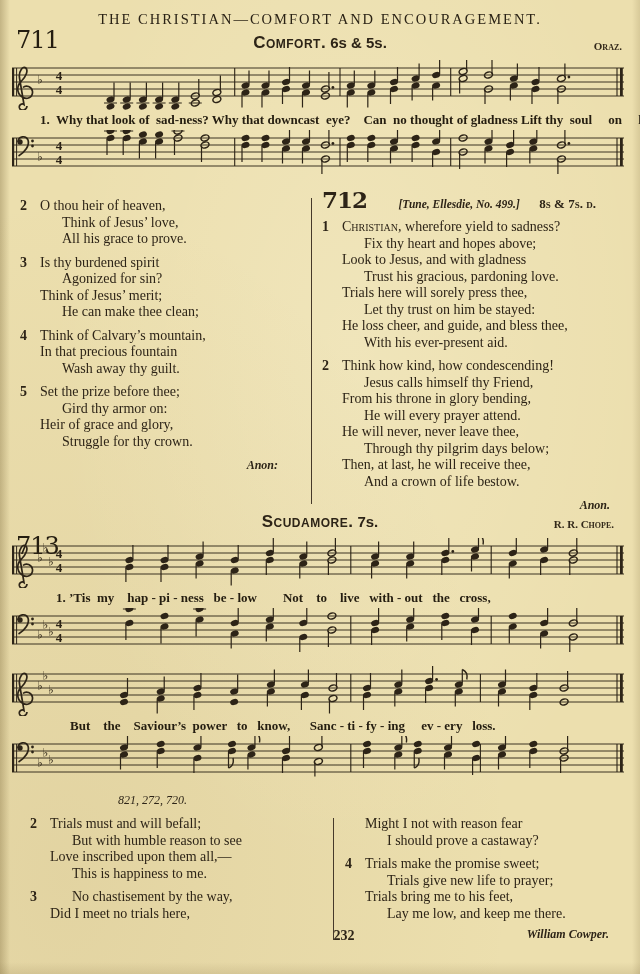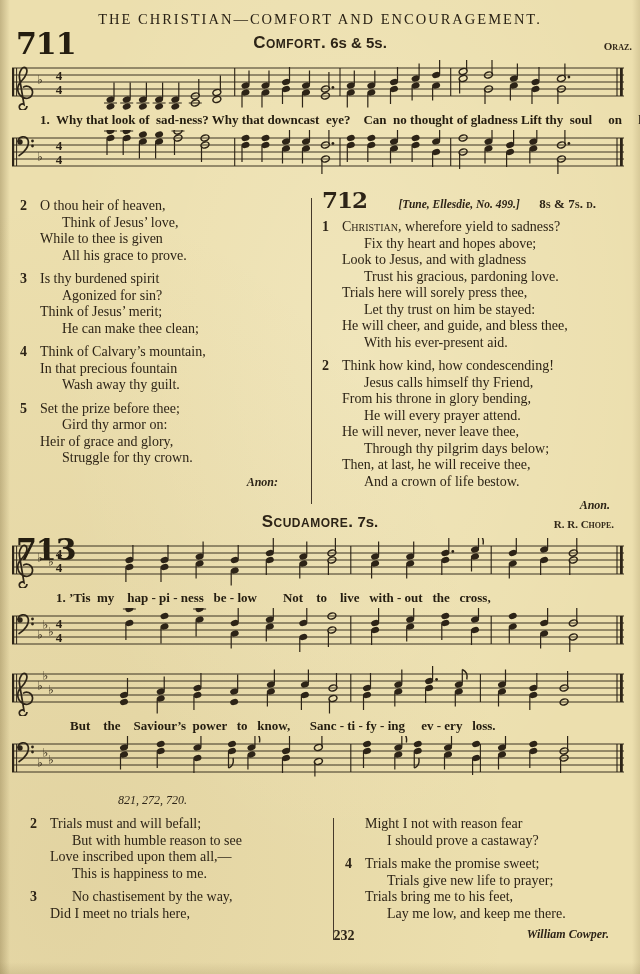--- a/index.html
+++ b/index.html
@@ -8,21 +8,21 @@
         background-image:
           radial-gradient(ellipse at 55% 35%, rgba(255,252,235,.20), rgba(0,0,0,0) 60%),
           radial-gradient(ellipse at 10% 90%, rgba(140,110,50,.10), rgba(0,0,0,0) 55%),
           linear-gradient(90deg, rgba(90,70,25,.28), rgba(90,70,25,0) 10px),
           linear-gradient(270deg, rgba(90,70,25,.14), rgba(90,70,25,0) 8px),
           linear-gradient(0deg, rgba(90,70,25,.12), rgba(90,70,25,0) 12px);
         font-family:"Liberation Serif", serif; color:#2d2417;}
   .running-head{position:absolute;top:11px;left:0;width:100%;text-align:center;
         font-size:14.5px;letter-spacing:2px;color:#2a2215;}
   
-  .hymn-no{position:absolute;font-weight:bold;font-size:30px;font-family:"DejaVu Serif",serif;
+  .hymn-no{position:absolute;font-weight:normal;font-size:24px;font-family:"DejaVu Serif",serif;
         letter-spacing:-1px;color:#241d10;}
   .hymn-title-row{position:absolute;left:0;width:100%;text-align:center;}
   .hymn-title{font-family:"Liberation Sans",sans-serif;font-weight:bold;font-size:17px;
         font-variant:small-caps;letter-spacing:.5px;}
   .hymn-meter{font-family:"Liberation Sans",sans-serif;font-weight:bold;font-size:15px;}
   .composer{position:absolute;font-variant:small-caps;font-weight:bold;font-size:11px;color:#33291a;}
   
   .system{position:absolute;left:12px;width:616px;}
   .staff-svg{display:block;}
   .lyric{white-space:pre;font-weight:bold;font-size:13px;height:20px;line-height:20px;
@@ -48,21 +48,21 @@
 
 <div class="page">
 
   <div class="running-head">THE CHRISTIAN—COMFORT AND ENCOURAGEMENT.</div>
 
   <div class="hymn-no" style="left:16px;top:26px;">711</div>
   <div class="hymn-title-row" style="top:33px;">
     <span class="hymn-title">Comfort.</span>
     <span class="hymn-meter">6s &amp; 5s.</span>
   </div>
-  <div class="composer" style="right:8px;top:40px;">Oraz.</div>
+  <div class="composer" style="right:18px;top:40px;">Oraz.</div>
 
   <div class="system" style="top:60px;">
     <svg id="svg-s711t" class="staff-svg" width="612" height="50" viewBox="0 0 612 50">
         <rect x="0" y="8" width="2.2" height="28" fill="#2d2417"></rect>
         <line x1="4.6" y1="8" x2="4.6" y2="36" stroke="#2d2417" stroke-width="1"></line>
         <line x1="0" y1="8" x2="612" y2="8" stroke="#2d2417" stroke-width="1" opacity="0.92"></line>
         <line x1="0" y1="15" x2="612" y2="15" stroke="#2d2417" stroke-width="1" opacity="0.92"></line>
         <line x1="0" y1="22" x2="612" y2="22" stroke="#2d2417" stroke-width="1" opacity="0.92"></line>
         <line x1="0" y1="29" x2="612" y2="29" stroke="#2d2417" stroke-width="1" opacity="0.92"></line>
         <line x1="0" y1="36" x2="612" y2="36" stroke="#2d2417" stroke-width="1" opacity="0.92"></line>
@@ -264,21 +264,20 @@
         <circle cx="556.9000000000001" cy="13.5" r="1.4" fill="#2d2417"></circle>
       </svg>
   </div>
 
   <div class="col" style="left:20px;top:198px;width:286px;">
     <div id="v711">
         <div class="verse">
           <span class="vnum">2</span>
           <div class="vline">O thou heir of heaven,</div>
           <div class="vline in">Think of Jesus’ love,</div>
-          <div class="vline">While to thee is given</div>
           <div class="vline in">All his grace to prove.</div>
         </div>
         <div class="verse">
           <span class="vnum">3</span>
           <div class="vline">Is thy burdened spirit</div>
           <div class="vline in">Agonized for sin?</div>
           <div class="vline">Think of Jesus’ merit;</div>
           <div class="vline in">He can make thee clean;</div>
         </div>
         <div class="verse">
@@ -308,21 +307,21 @@
     </div>
     <div id="v712">
         <div class="verse">
           <span class="vnum">1</span>
           <div class="vline"><span class="sc">Christian,</span> wherefore yield to sadness?</div>
           <div class="vline in">Fix thy heart and hopes above;</div>
           <div class="vline">Look to Jesus, and with gladness</div>
           <div class="vline in">Trust his gracious, pardoning love.</div>
           <div class="vline">Trials here will sorely press thee,</div>
           <div class="vline in">Let thy trust on him be stayed:</div>
-          <div class="vline">He will cheer, and guide, and bless thee,</div>
+          <div class="vline">He loss cheer, and guide, and bless thee,</div>
           <div class="vline in">With his ever-present aid.</div>
         </div>
         <div class="verse">
           <span class="vnum">2</span>
           <div class="vline">Think how kind, how condescending!</div>
           <div class="vline in">Jesus calls himself thy Friend,</div>
           <div class="vline">From his throne in glory bending,</div>
           <div class="vline in">He will every prayer attend.</div>
           <div class="vline">He will never, never leave thee,</div>
           <div class="vline in">Through thy pilgrim days below;</div>

